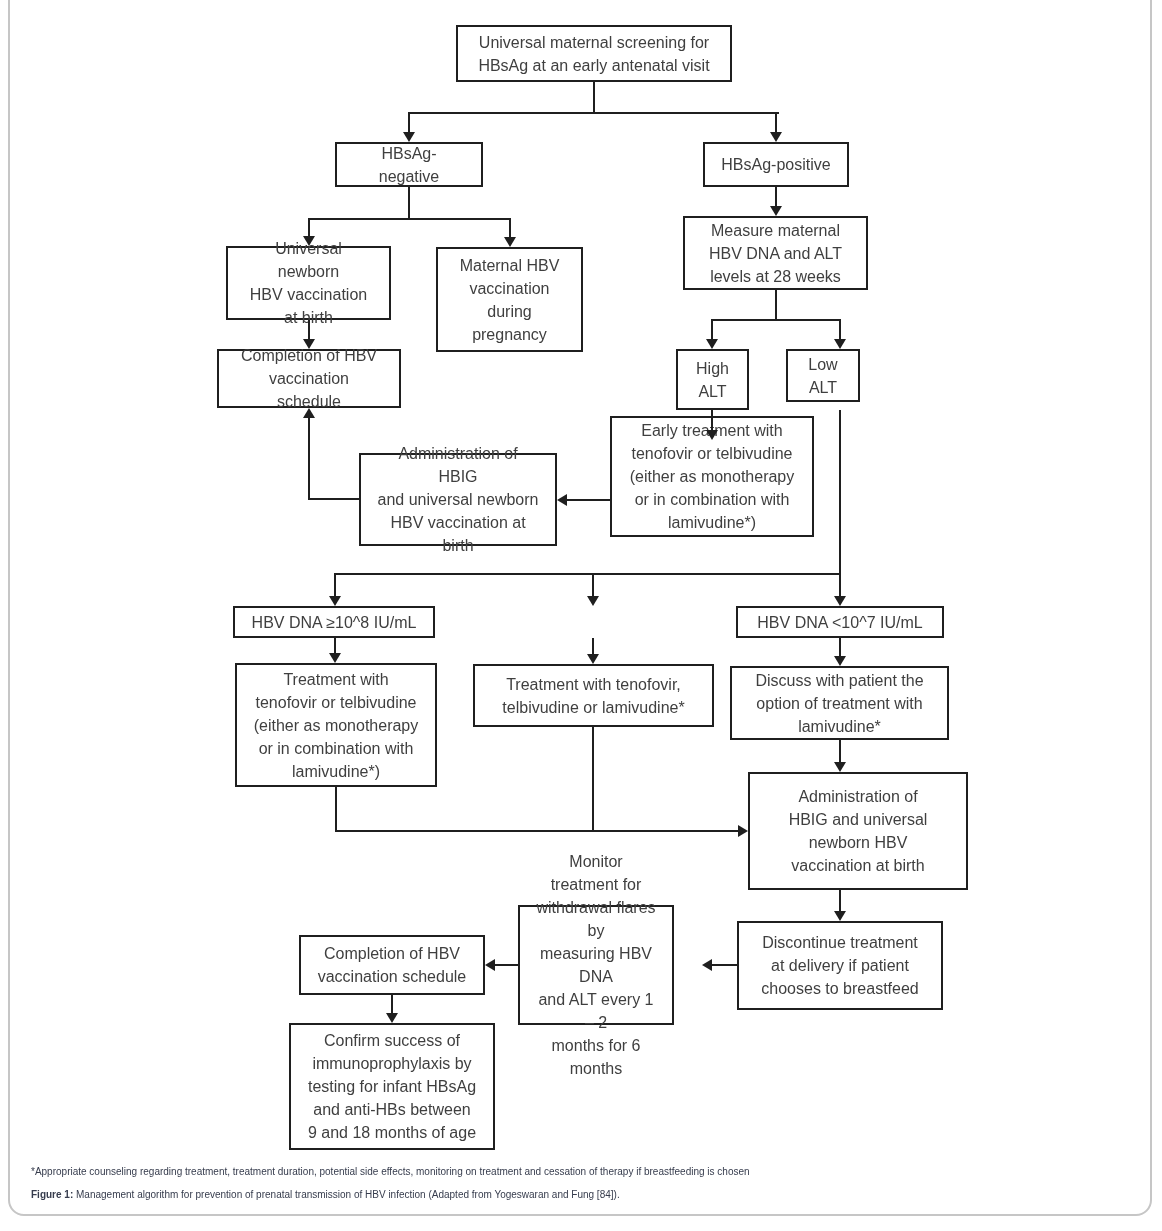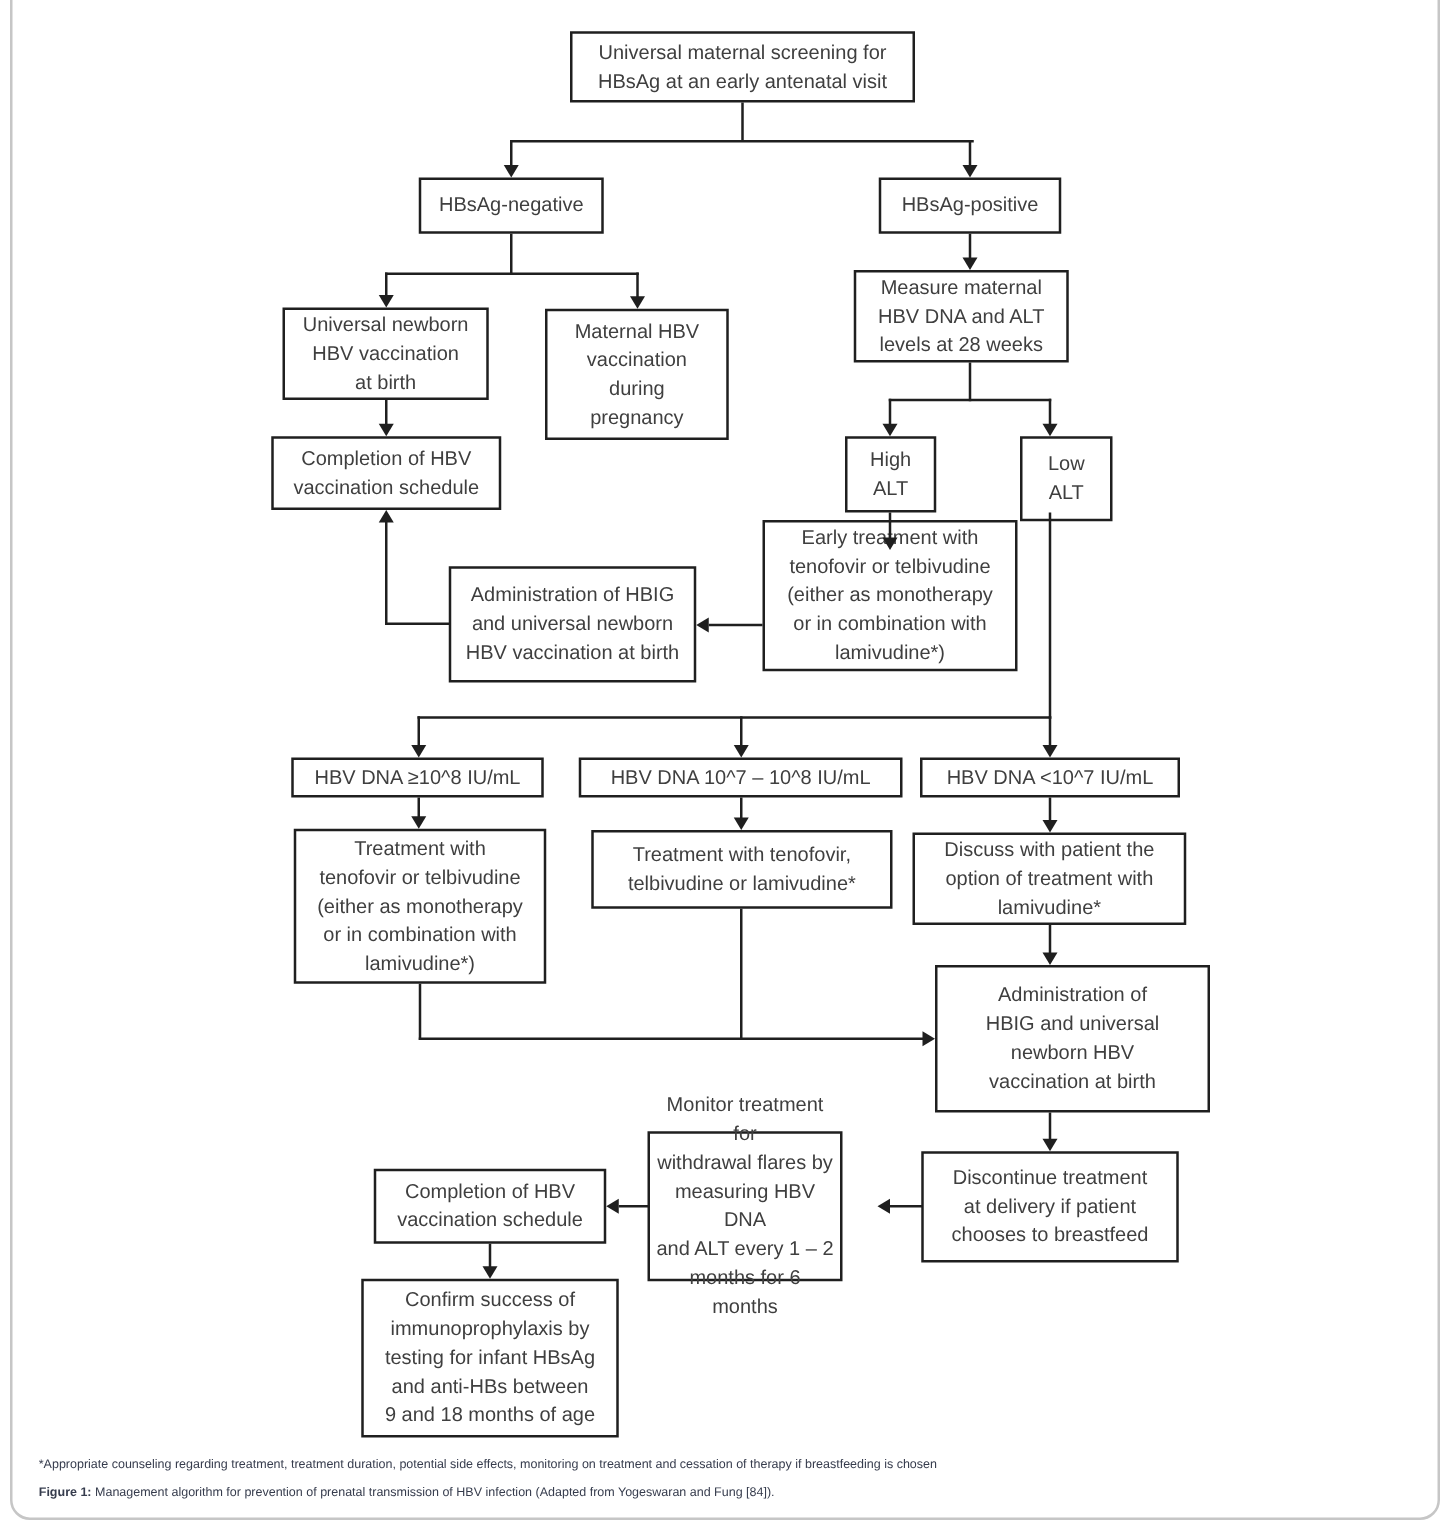--- a/index.html
+++ b/index.html
@@ -31,21 +31,21 @@
     border: 2px solid #1f1f1f;
     background: #ffffff;
     color: #3f3f3f;
     font-size: 16px;
     line-height: 23px;
     text-align: center;
     white-space: pre-line;
     display: flex;
     align-items: center;
     justify-content: center;
-    padding: 2px 4px;
+    padding: 2px 16px;
   }
   .hl, .vl {
     position: absolute;
     background: #1f1f1f;
   }
   .hl { height: 2px; }
   .vl { width: 2px; }
   .ah {
     position: absolute;
     width: 0;
@@ -96,37 +96,36 @@
   <div class="node" style="left:226px;top:246px;width:165px;height:74px">Universal newborn
 HBV vaccination
 at birth</div>
   <div class="node" style="left:703px;top:142px;width:146px;height:45px">HBsAg-positive</div>
   <div class="node" style="left:436px;top:247px;width:147px;height:105px">Maternal HBV
 vaccination
 during
 pregnancy</div>
   <div class="node" style="left:217px;top:349px;width:184px;height:59px">Completion of HBV
 vaccination schedule</div>
-  <div class="node" style="left:683px;top:216px;width:172px;height:74px">Measure maternal
+  <div class="node" style="left:683px;top:216px;width:185px;height:74px">Measure maternal
 HBV DNA and ALT
 levels at 28 weeks</div>
   <div class="node" style="left:676px;top:349px;width:73px;height:61px">High
 ALT</div>
-  <div class="node" style="left:816px;top:349px;width:74px;height:68px">Low
+  <div class="node" style="left:786px;top:349px;width:74px;height:53px">Low
 ALT</div>
   <div class="node" style="left:610px;top:416px;width:204px;height:121px">Early treatment with
 tenofovir or telbivudine
 (either as monotherapy
 or in combination with
 lamivudine*)</div>
   <div class="node" style="left:359px;top:453px;width:198px;height:93px">Administration of HBIG
 and universal newborn
 HBV vaccination at birth</div>
   <div class="node" style="left:233px;top:606px;width:202px;height:32px">HBV DNA ≥10^8 IU/mL</div>
-  <div class="node" style="left:463px;top:606px;width:259px;height:32px">HBV DNA 10^7 – 10^8 IU/mL</div>
   <div class="node" style="left:736px;top:606px;width:208px;height:32px">HBV DNA &lt;10^7 IU/mL</div>
   <div class="node" style="left:235px;top:663px;width:202px;height:124px">Treatment with
 tenofovir or telbivudine
 (either as monotherapy
 or in combination with
 lamivudine*)</div>
   <div class="node" style="left:473px;top:664px;width:241px;height:63px">Treatment with tenofovir,
 telbivudine or lamivudine*</div>
   <div class="node" style="left:730px;top:666px;width:219px;height:74px">Discuss with patient the
 option of treatment with

